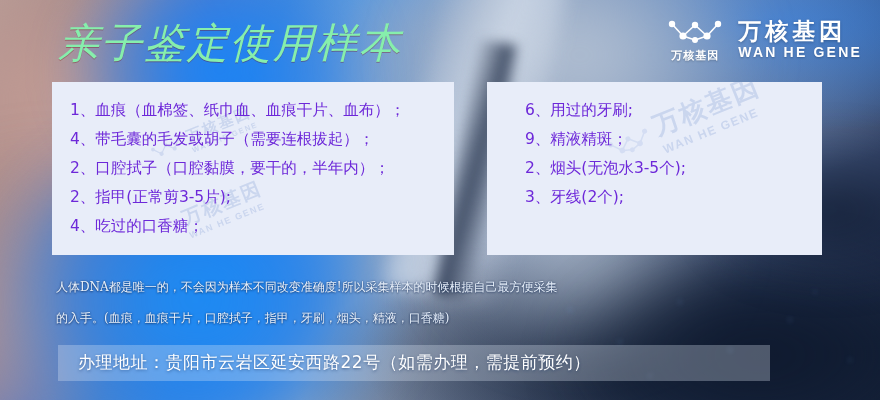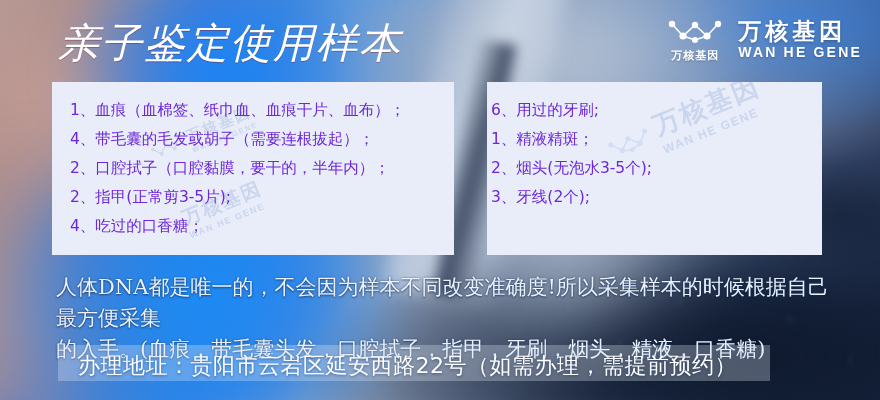--- a/index.html
+++ b/index.html
@@ -111,21 +111,21 @@
     filter: blur(2.5px);
   }
 
   
   .title {
     position: absolute; left: 58px; top: 16px;
     font-family: "DejaVu Serif", "Liberation Serif", serif;
     font-size: 41px; font-weight: 400;
     font-style: italic;
     letter-spacing: 2px;
-    color: #ffffff;
+    color: #86efac;
     text-shadow: 0 1px 0 rgba(120,10,10,.35);
     white-space: nowrap;
   }
 
   
   .brand {
     position: absolute; right: 18px; top: 16px;
     display: flex; align-items: center; gap: 14px;
   }
   .brand-mark { display: flex; flex-direction: column; align-items: center; gap: 2px; }
@@ -158,21 +158,21 @@
     padding: 14px 0 0 18px;
   }
   .panel-list li {
     list-style: none;
     color: #6d28d9;
     font-size: 15.5px;
     line-height: 29px;
     white-space: nowrap;
     font-family: "DejaVu Sans", "Liberation Sans", sans-serif;
   }
-  .panel-right .panel-list { padding-left: 4px; }
+  .panel-right .panel-list { padding-left: 38px; }
 
   
   .wm {
     position: absolute; z-index: 1;
     display: flex; align-items: center; gap: 6px;
     transform: rotate(-22deg);
     color: #b9c8e8;
     opacity: .62;
     pointer-events: none;
     white-space: nowrap;
@@ -186,37 +186,37 @@
   .wm-b { left: 96px;  top: 40px; }
   .wm-b .wm-cn { font-size: 15px; } .wm-b .wm-en { font-size: 7.5px; }
   .wm-c { left: 116px; top: 16px; }
   .wm-c .wm-cn { font-size: 26px; } .wm-c .wm-en { font-size: 12px; }
   .wm svg { opacity: .85; }
 
   
   .para {
     position: absolute; left: 56px; top: 272px; width: 790px;
     color: #e9f1fb;
-    font-size: 21px;
+    font-size: 12px;
     line-height: 31px;
     font-family: "DejaVu Serif", "Liberation Serif", serif;
     text-shadow:
       0 0 2px rgba(20,48,96,.65),
       0 1px 2px rgba(15,35,75,.55);
   }
 
   
   .addr-bar {
     position: absolute; left: 58px; top: 345px; width: 712px; height: 36px;
     background: rgba(226,236,248,.30);
   }
   .addr-text {
     position: absolute; left: 78px; top: 351px;
     color: #ffffff;
-    font-size: 22px;
+    font-size: 17px;
     letter-spacing: .5px;
     font-family: "DejaVu Sans", "Liberation Sans", sans-serif;
     text-shadow: 0 1px 3px rgba(10,40,90,.5);
     white-space: nowrap;
   }
 </style>
 </head>
 <body>
 
 <div id="poster">
@@ -328,27 +328,27 @@
           </g>
         </svg>
       </span>
       <div class="wm-stack">
         <span class="wm-cn">万核基因</span>
         <span class="wm-en">WAN HE GENE</span>
       </div>
     </div>
     <ul class="panel-list">
       <li>6、用过的牙刷;</li>
-      <li>1、精液精斑；</li>
+      <li>9、精液精斑；</li>
       <li>2、烟头(无泡水3-5个);</li>
       <li>3、牙线(2个);</li>
     </ul>
   </div>
 
   <div class="para">
     <div>人体DNA都是唯一的，不会因为样本不同改变准确度!所以采集样本的时候根据自己最方便采集</div>
-    <div>的入手。(血痕，带毛囊头发，口腔拭子，指甲，牙刷，烟头，精液，口香糖)</div>
+    <div>的入手。(血痕，血痕干片，口腔拭子，指甲，牙刷，烟头，精液，口香糖)</div>
   </div>
 
   <div class="addr-bar"></div>
   <div class="addr-text">办理地址：贵阳市云岩区延安西路22号（如需办理，需提前预约）</div>
 
 </div>
 
 </body></html>

